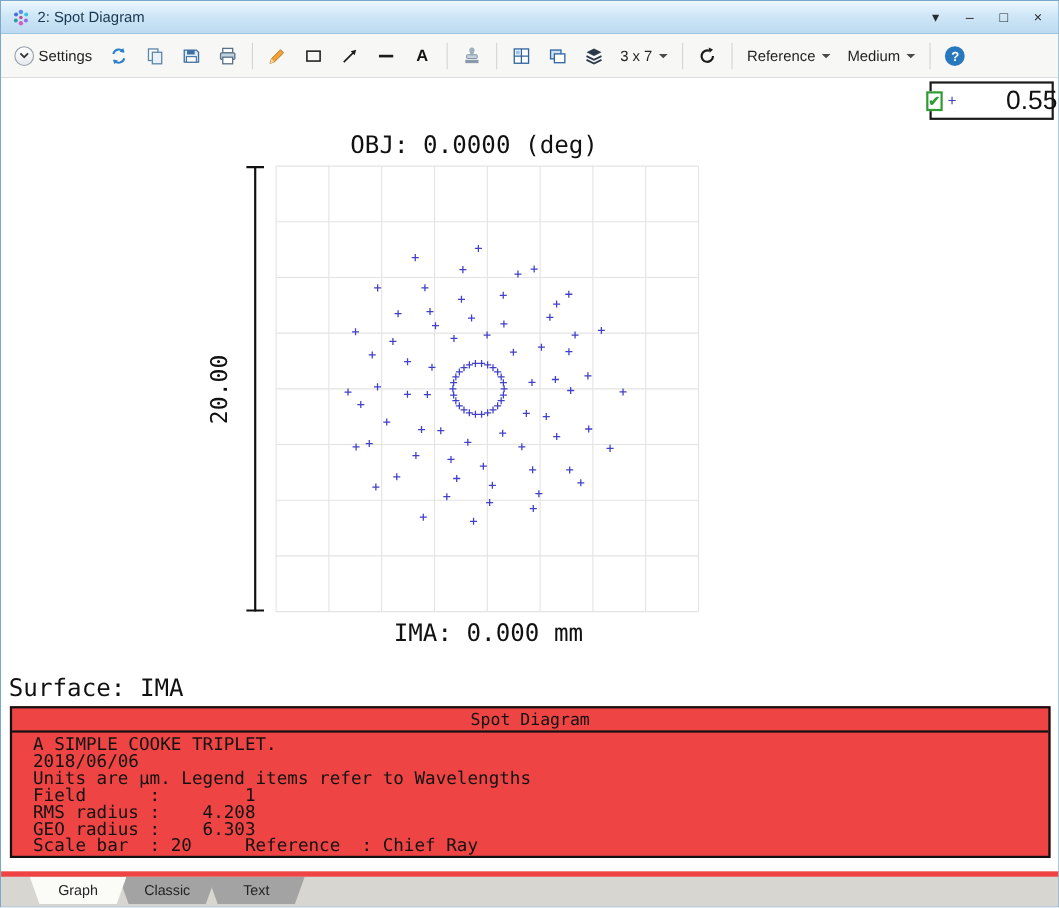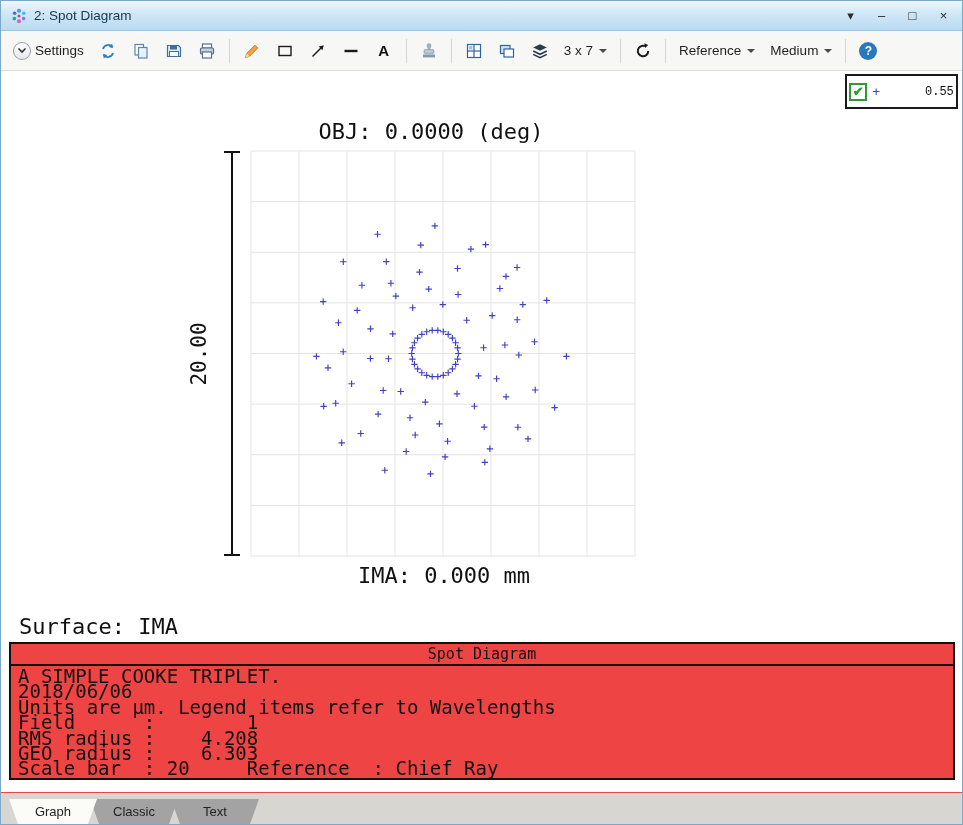--- a/index.html
+++ b/index.html
@@ -27,35 +27,35 @@
   .help-circle { width: 18px; height: 18px; border-radius: 50%; background: #2878be; color: #fff; font-weight: bold; font-size: 12px; display: flex; align-items: center; justify-content: center; }
 
   
   .content { position: relative; flex: 1 1 auto; background: #fff; overflow: hidden; }
   #plot { position: absolute; left: 0; top: 0; pointer-events: none; }
   .svg-mono { font-family: "DejaVu Sans Mono", monospace; fill: #111; }
 
   .legend-box { position: absolute; top: 3px; right: 4px; width: 113px; height: 35px; border: 2px solid #1a1a1a; background: #fff; display: flex; align-items: center; justify-content: center; gap: 5px; }
   .legend-check { width: 18px; height: 18px; border: 2px solid #2e9b33; background: #fff; color: #2e9b33; font-weight: bold; font-size: 13px; line-height: 14px; display: flex; align-items: center; justify-content: center; }
   .legend-plus { font-family: "DejaVu Sans Mono", monospace; font-size: 13px; color: #4040c8; }
-  .legend-val { font-family: Liberation Mono, monospace; font-size: 12px; color: #111; margin-left: 40px; }
-
-  .surface-label { position: absolute; left: 18px; top: 543px; font-family: "DejaVu Sans Mono", monospace; font-size: 22px; color: #111; }
+  .legend-val { font-family: Liberation Sans, sans-serif; font-size: 24px; color: #111; margin-left: 40px; }
+
+  .surface-label { position: absolute; left: 7px; top: 543px; font-family: "DejaVu Sans Mono", monospace; font-size: 22px; color: #111; }
 
   
   .info-table { position: absolute; left: 8px; top: 571px; width: 946px; height: 138px; border: 2px solid #111; background: #ef4444; display: flex; flex-direction: column; font-family: "DejaVu Sans Mono", monospace; color: #111; }
   .info-header { flex: 0 0 22px; border-bottom: 2px solid #111; text-align: center; font-size: 15px; line-height: 20px; }
   .info-body { flex: 1 1 auto; display: flex; min-height: 0; }
-  .info-left { flex: 0 0 628px; padding: 3px 7px; font-size: 19px; line-height: 15.4px; white-space: pre; overflow: hidden; }
+  .info-left { flex: 0 0 628px; padding: 3px 19px; font-size: 16px; line-height: 15.4px; white-space: pre; overflow: hidden; }
   .info-right { flex: 1 1 auto; border-left: 2px solid #111; display: flex; flex-direction: column; }
   .info-right-top { flex: 1 1 auto; }
   .info-right-bottom { flex: 0 0 41px; border-top: 2px solid #111; display: flex; flex-direction: column; align-items: center; justify-content: center; font-size: 13px; line-height: 15px; text-align: center; }
 
   
-  .tabbar { flex: 0 0 32px; background: #d8d6d1; border-top: 1px solid #ef4444; display: flex; align-items: flex-end; padding-left: 8px; }
+  .tabbar { flex: 0 0 32px; background: #d8d6d1; border-top: 5px solid #ef4444; display: flex; align-items: flex-start; padding-left: 26px; }
   .tab { height: 25px; min-width: 88px; padding: 0 16px; margin-right: -7px; display: flex; align-items: center; justify-content: center; font-size: 13px; color: #222; background: #a3a3a3; clip-path: polygon(0 0, 100% 0, calc(100% - 9px) 100%, 9px 100%); filter: drop-shadow(0 0 1px #8d8d8b); }
   .tab.active { background: #fbfbf8; z-index: 2; }
 </style>
 </head>
 <body>
 
 <div class="window">
 
   <div class="titlebar">
     <svg class="app-icon" viewBox="0 0 16 16">

